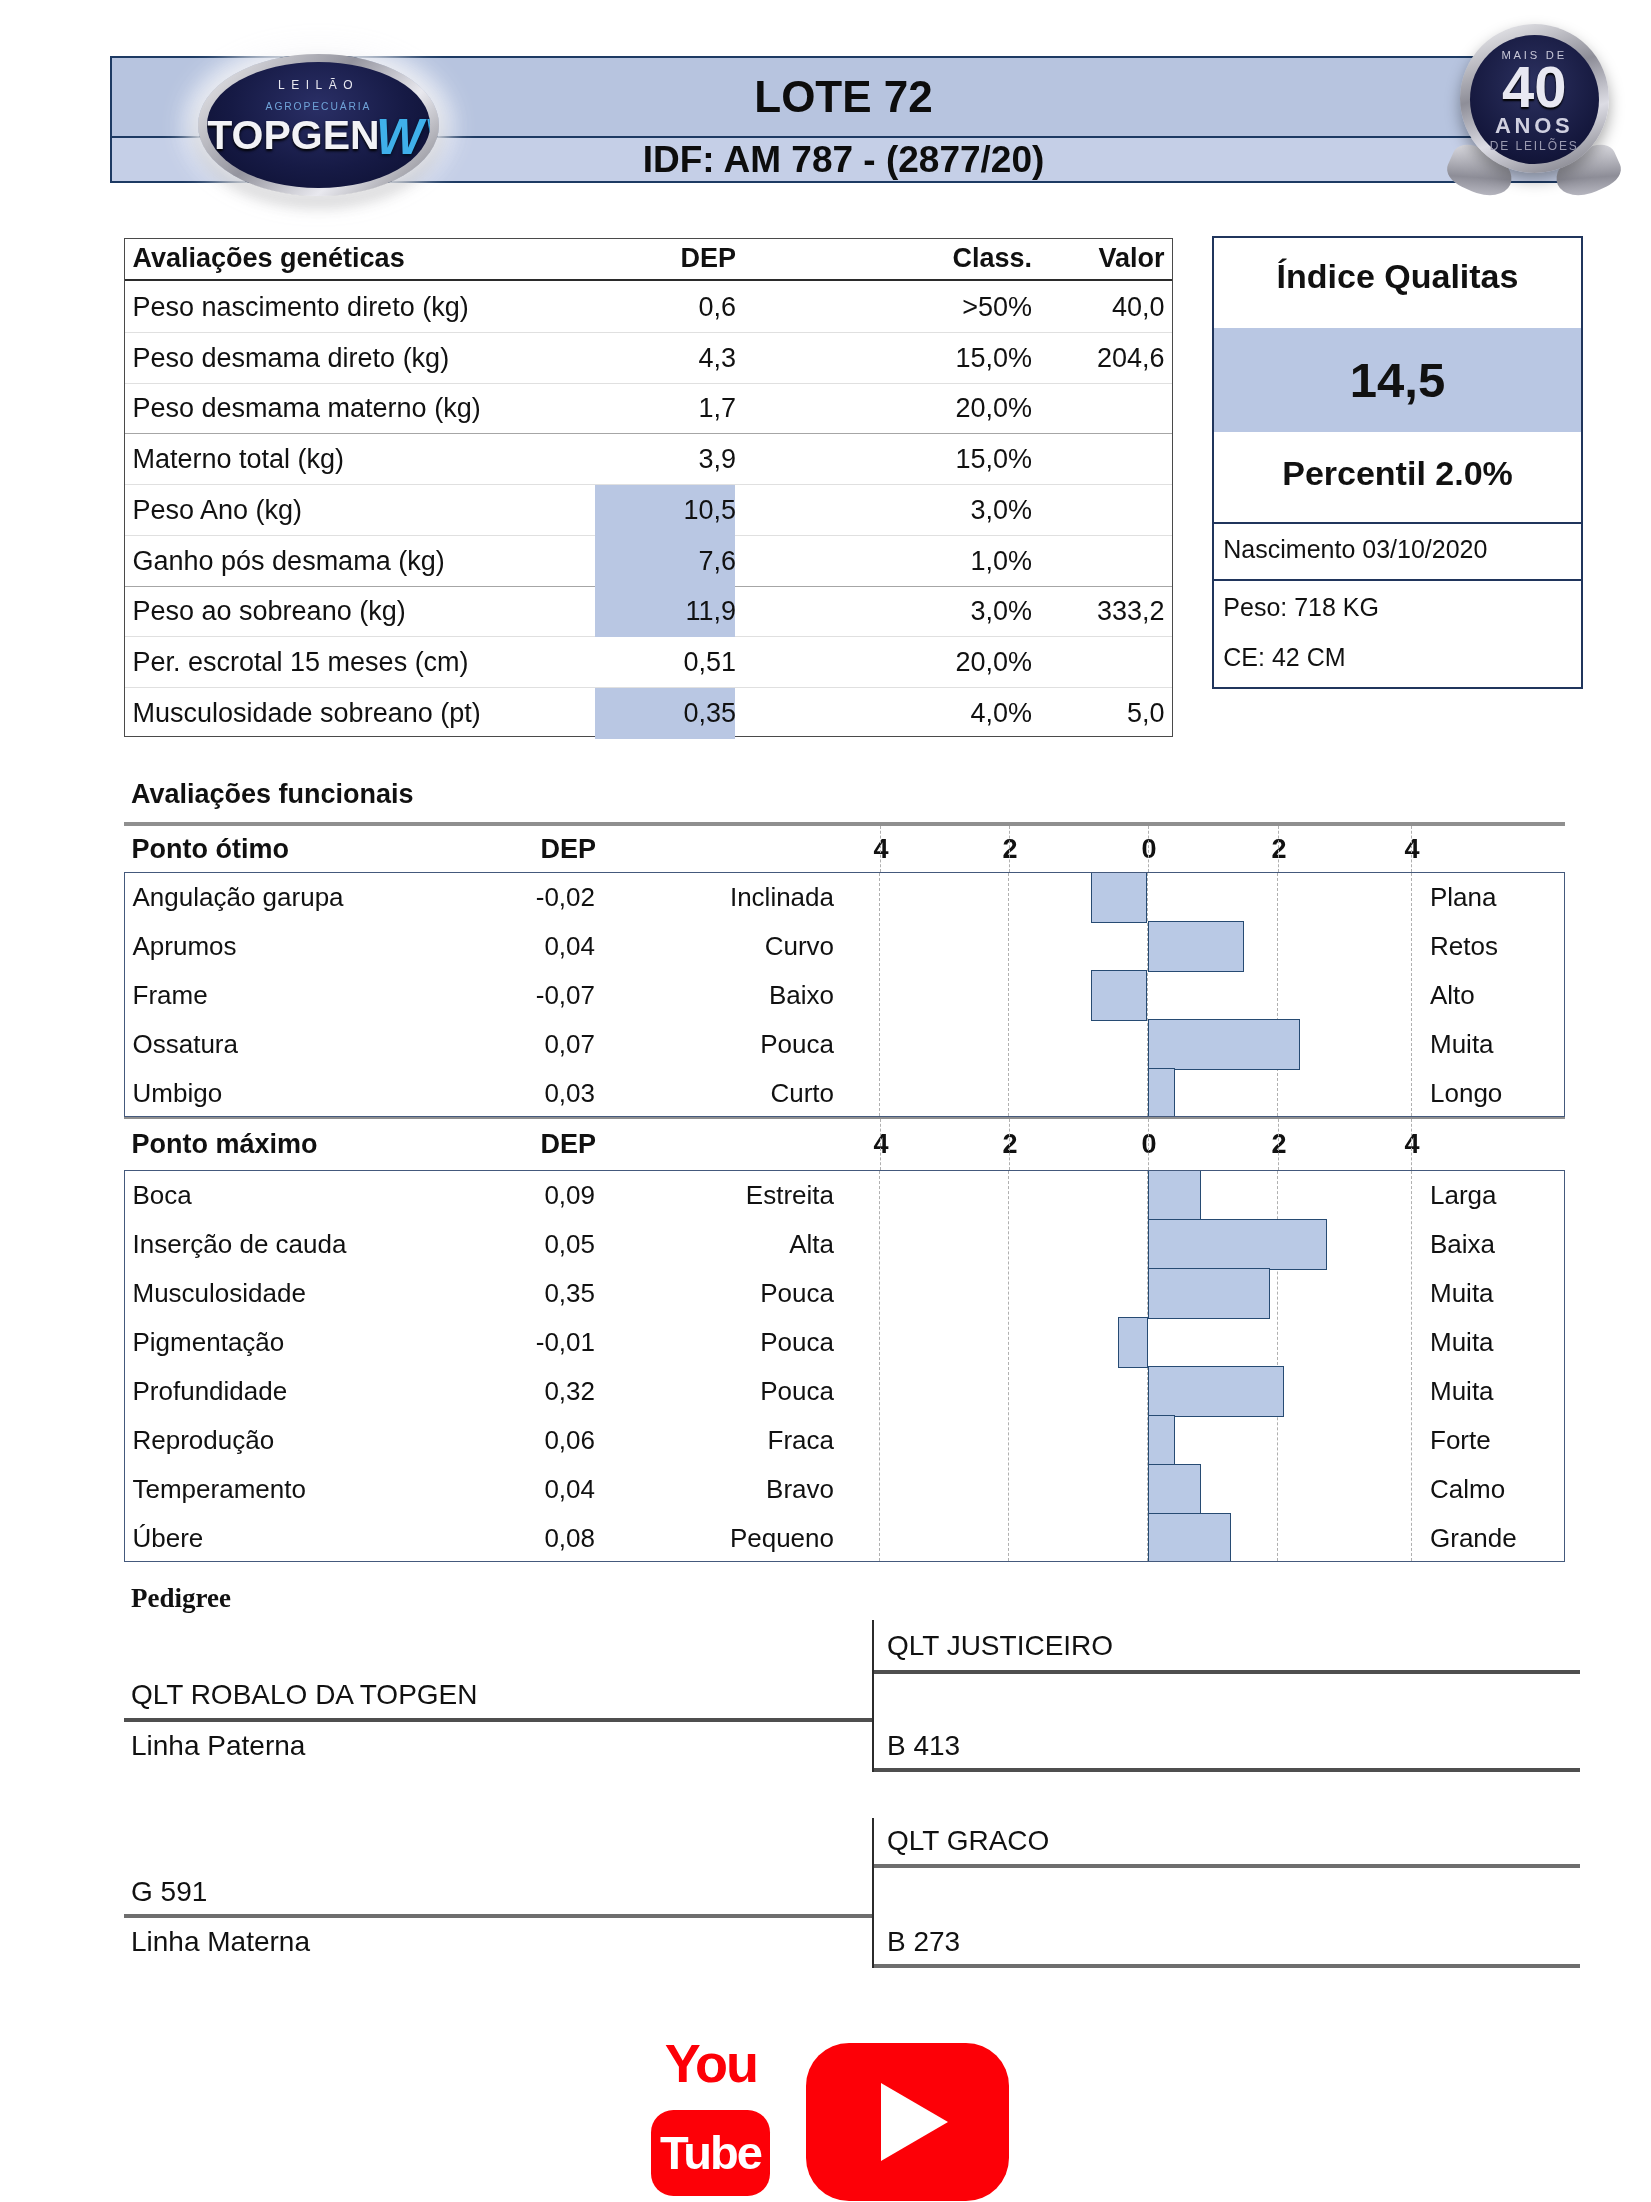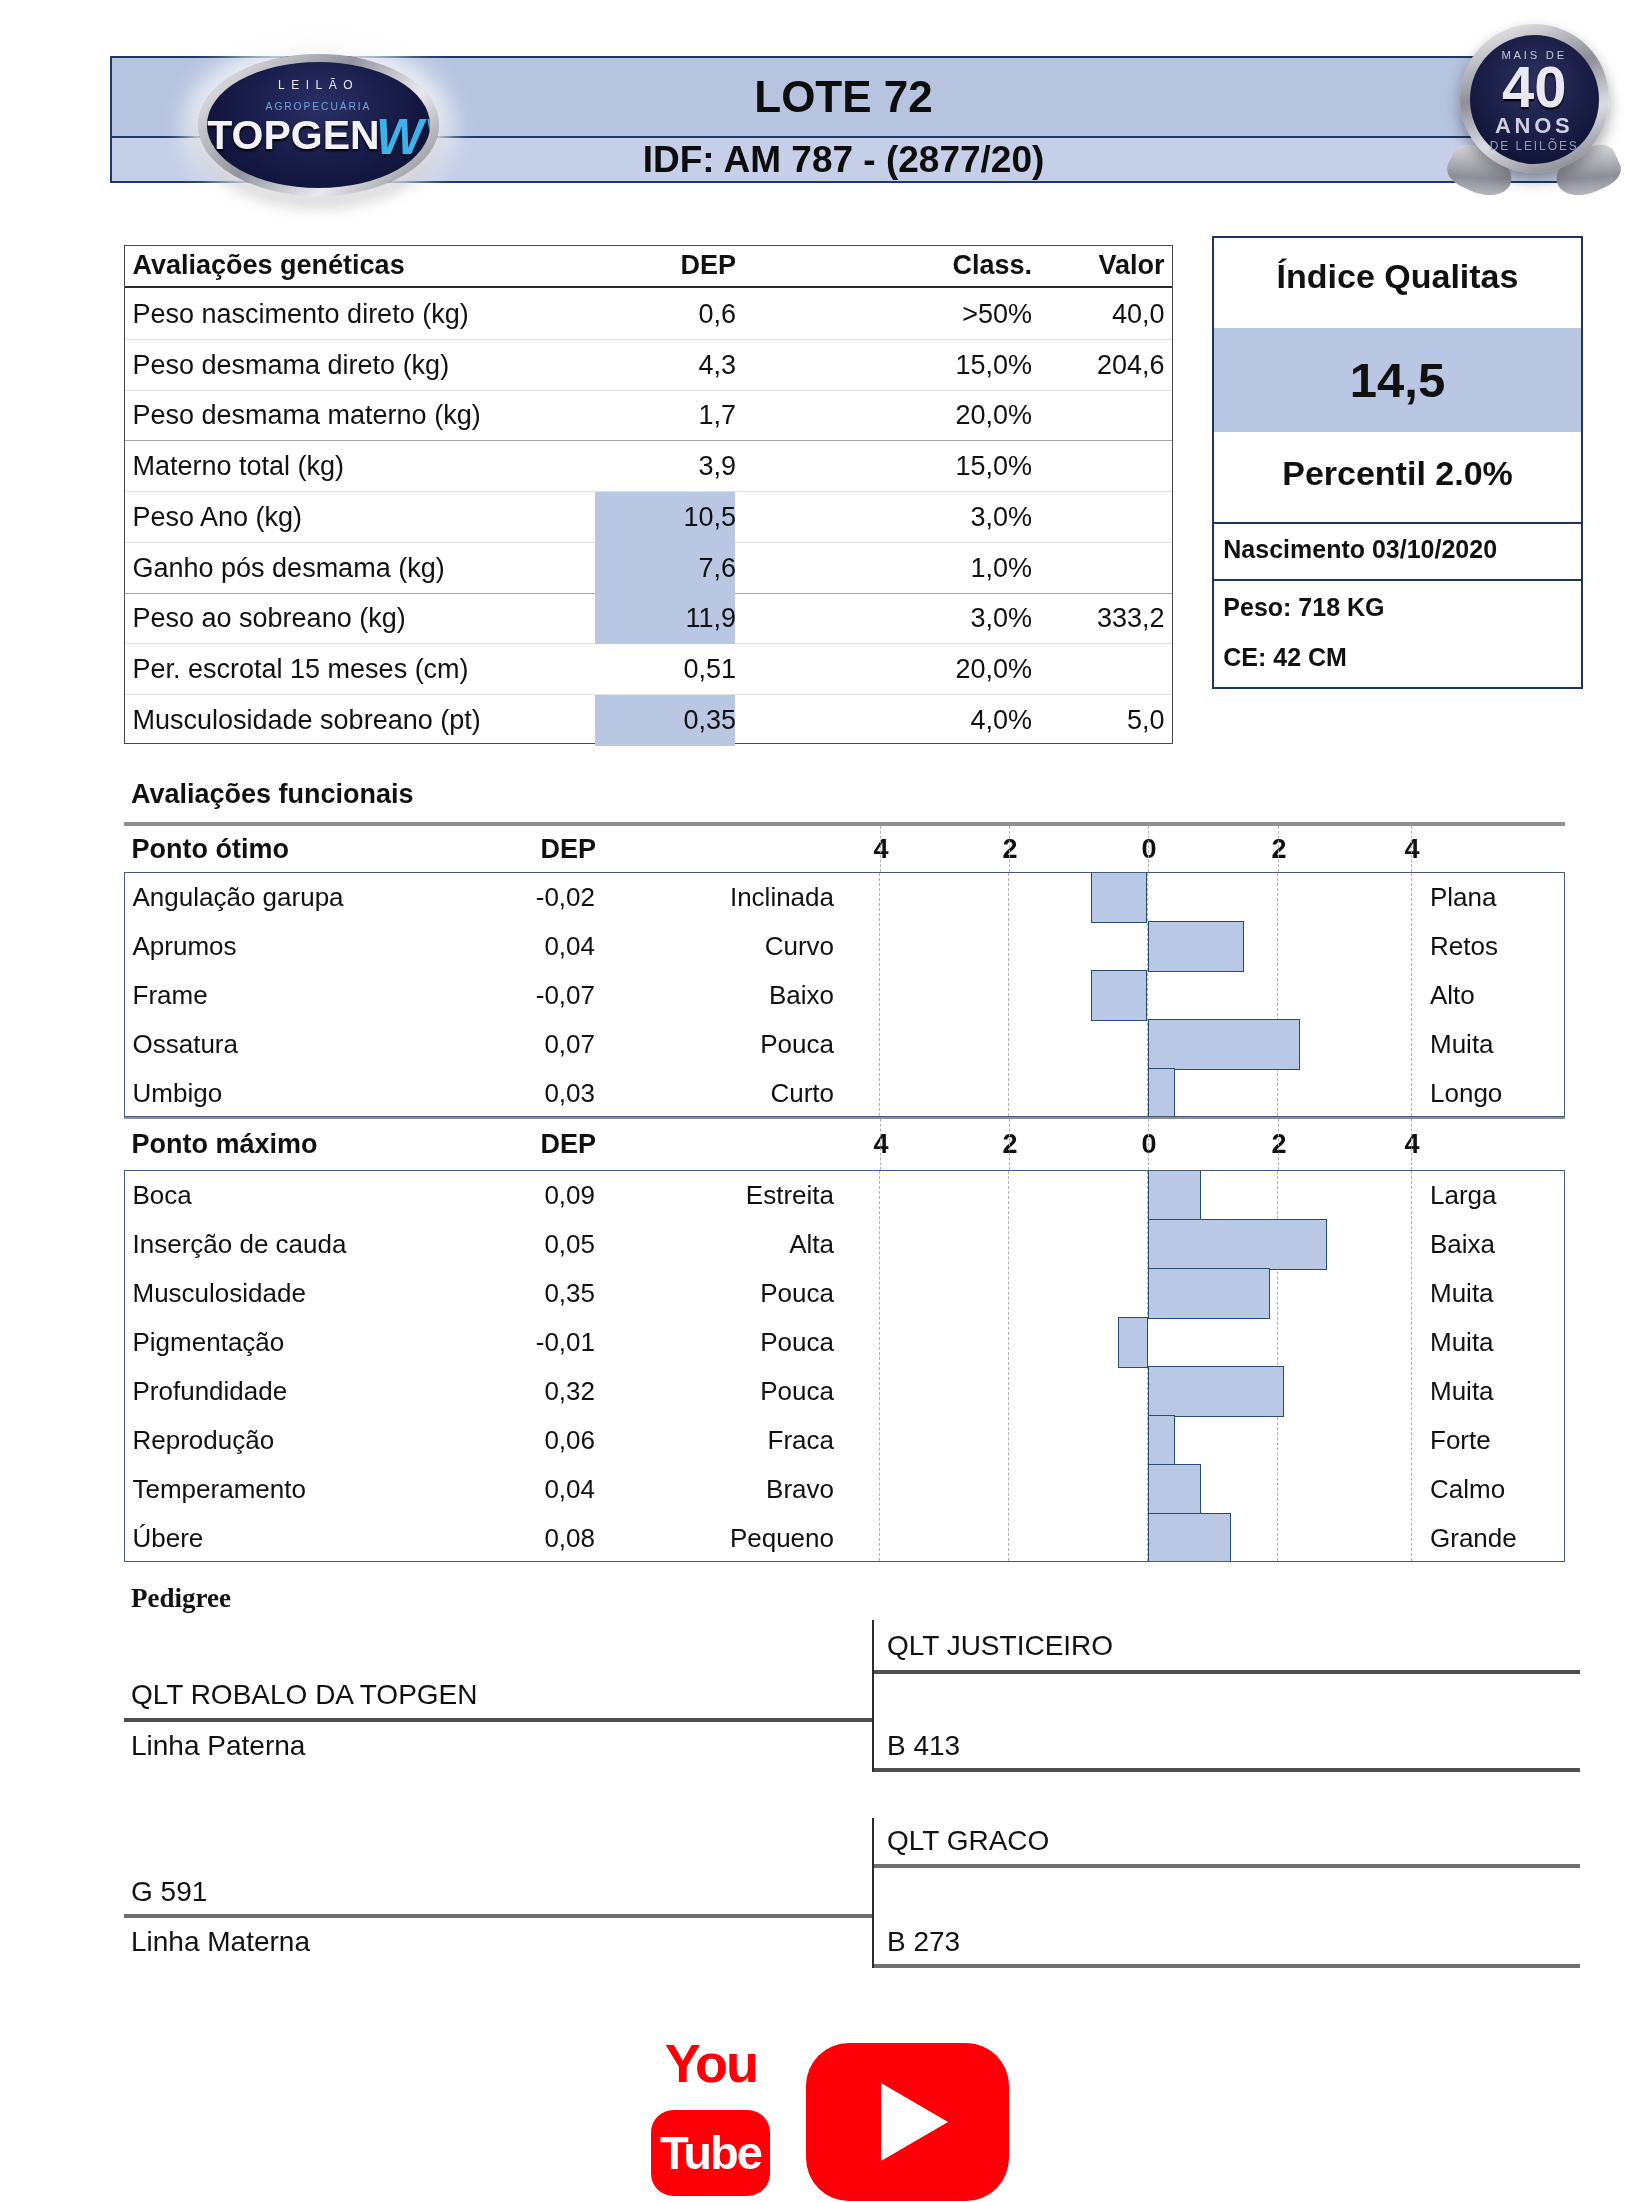--- a/index.html
+++ b/index.html
@@ -39,21 +39,21 @@
      box-shadow:0 7.5px 15px rgba(0,0,0,.35);}
   .badge-core{position:absolute;left:17.7px;top:16px;width:129px;height:129px;border-radius:50%;
      background:radial-gradient(circle at 50% 38%,#2c3160,#14173c 70%,#0a0c28);
      color:#d9d9e6;text-align:center;}
   .badge-top{font-size:11.2px;letter-spacing:2.8px;margin-top:14px;color:#c8c8d8;}
   .badge-num{font-size:58px;font-weight:bold;line-height:52px;color:#e8e8f2;text-shadow:0 1.9px 1.9px #000;}
   .badge-label{font-size:22px;font-weight:bold;letter-spacing:3.7px;color:#d0d0e0;}
   .badge-bottom{font-size:12px;letter-spacing:1.9px;color:#9a9ab0;margin-top:0.9px;}
 
   
-  .gtable{position:absolute;left:124px;top:245px;width:1049px;height:499px;
+  .gtable{position:absolute;left:124px;top:238px;width:1049px;height:499px;
           border:1.9px solid #4a4a4a;box-sizing:border-box;font-size:27px;background:#fff;}
   .gheader{position:absolute;left:0;top:0;right:0;height:40px;border-bottom:2.8px solid #2b2b2b;
            font-weight:bold;line-height:39px;}
   .gheader span{position:absolute;top:0;}
   .gh-label{left:7.5px;}
   .col-dep{right:436px;}
   .col-cls{right:140px;}
   .col-val{right:7.5px;}
   .grows{position:absolute;left:0;top:43px;right:0;bottom:0;}
   .grow{position:absolute;left:0;right:0;height:50px;line-height:50px;border-bottom:0.9px solid #e0e0e0;}
@@ -65,21 +65,21 @@
 
   
   .qbox{position:absolute;border:2.8px solid #20355c;box-sizing:border-box;background:#fff;}
   .qbox1{left:1212px;top:236px;width:371px;height:289px;text-align:center;}
   .qtitle{margin-top:19px;font-size:34px;font-weight:bold;}
   .qband{position:absolute;left:0;right:0;top:90px;height:104px;background:#b9c7e3;
          line-height:104px;font-size:49px;font-weight:bold;}
   .qperc{position:absolute;left:0;right:0;top:216px;font-size:34px;font-weight:bold;}
   .qbox2{left:1212px;top:522px;width:371px;height:60px;}
   .qbox3{left:1212px;top:579px;width:371px;height:110px;}
-  .qline{position:absolute;left:9.3px;font-size:25px;font-weight:bold;white-space:nowrap;}
+  .qline{position:absolute;left:9.3px;font-size:25px;font-weight:normal;white-space:nowrap;}
 
   
   .ftitle{position:absolute;left:131px;top:779px;font-size:27px;font-weight:bold;}
   .grayline{position:absolute;left:124px;width:1441px;height:3.7px;background:#8f8f8f;}
   .fheader{position:absolute;left:124px;width:1441px;font-weight:bold;font-size:27px;}
   .fheader span{position:absolute;top:0;}
   .fh-label{left:7.5px;}
   .fh-dep{right:969px;}
   .fh-tick{width:56px;text-align:center;}
   .fbox{position:absolute;left:124px;width:1441px;border:1.9px solid #44597c;

